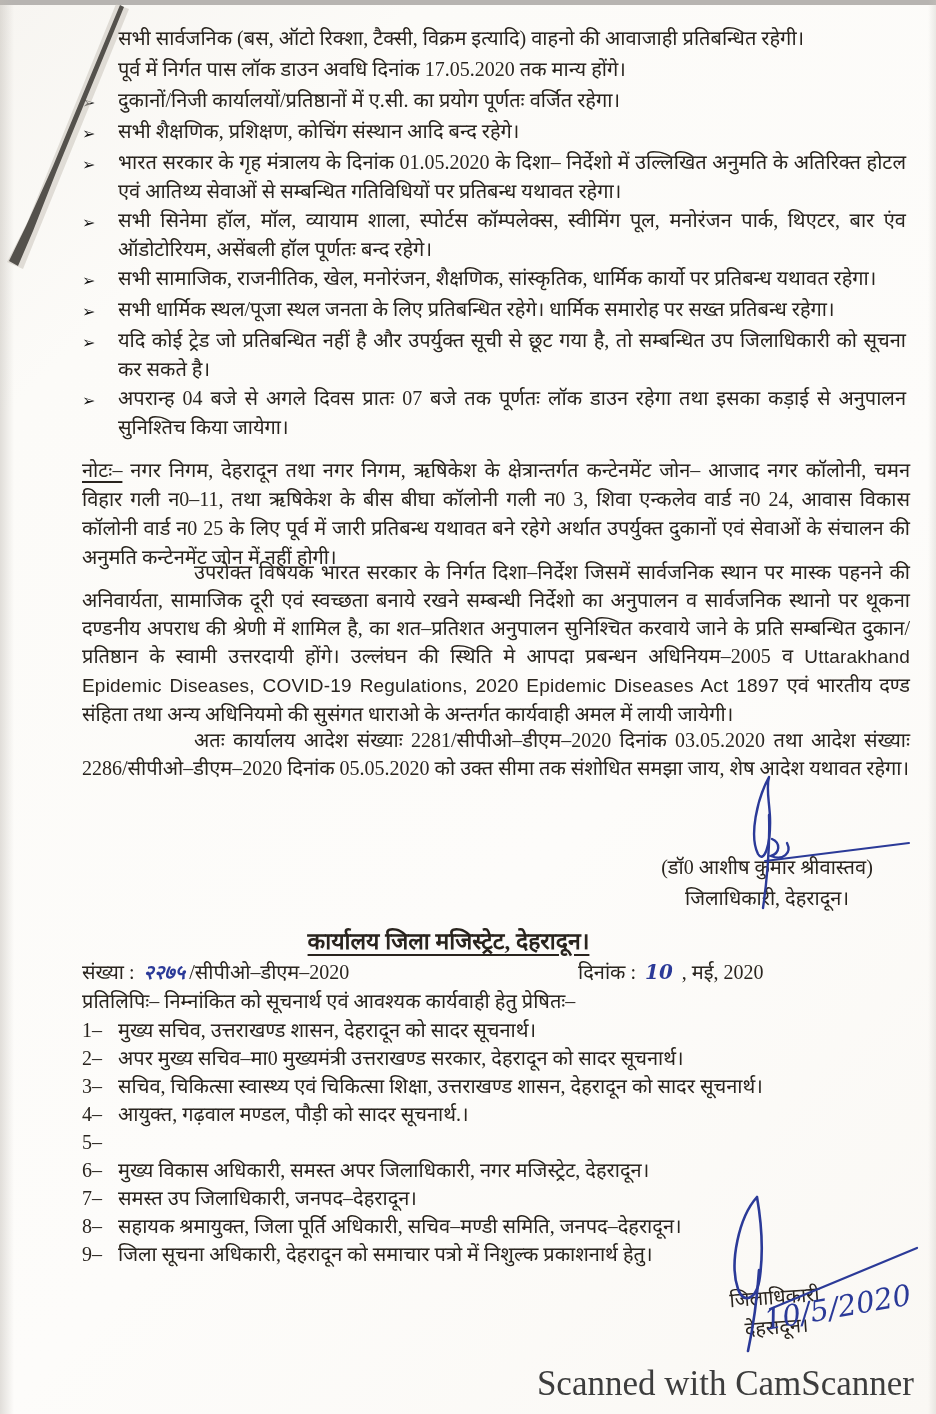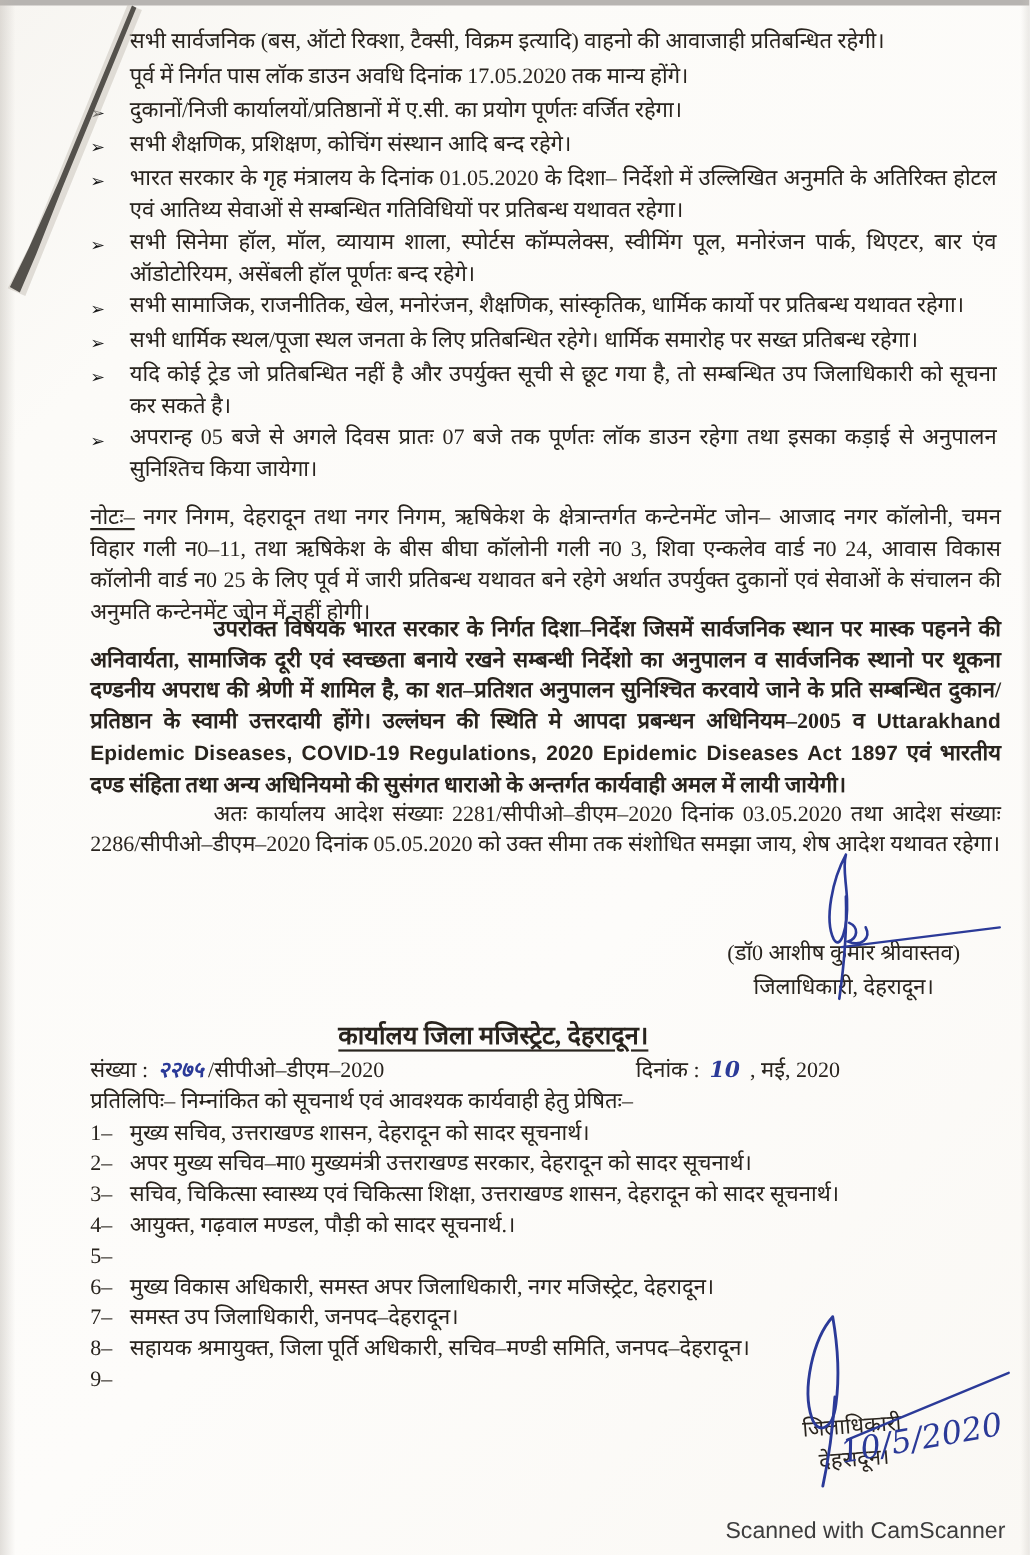--- a/index.html
+++ b/index.html
@@ -23,21 +23,21 @@
     font-family:"DejaVu Sans",sans-serif;}
   .bullet.hidden{visibility:hidden;}
   .rtxt{flex:1;text-align:justify;padding-right:4px;}
 
   
   .note{position:absolute;top:456px;left:82px;width:828px;margin:0;
     font-size:20px;line-height:29px;text-align:justify;}
   .note-label{text-decoration:underline;text-decoration-thickness:2px;text-underline-offset:4px;}
   .para{position:absolute;left:82px;width:828px;margin:0;
     font-size:20px;line-height:28px;text-align:justify;text-indent:112px;}
-  .para-enforcement{top:558px;font-weight:bold;}
+  .para-enforcement{top:558px;}
   .para-amendment{top:726px;}
   .latin{font-family:"Liberation Sans","DejaVu Sans",sans-serif;font-size:19px;letter-spacing:.2px;}
 
   
   .sig1{position:absolute;top:852px;left:592px;width:350px;text-align:center;
     font-size:20px;line-height:31px;}
 
   
   .office-header{position:absolute;top:920px;left:0;width:793px;text-align:center;margin:0;}
   .office-header span{display:inline-block;margin-left:104px;font-size:23px;font-weight:bold;
@@ -49,22 +49,22 @@
 
   .copy-line{position:absolute;top:988px;left:82px;width:828px;margin:0;font-size:20px;line-height:26px;}
   .copy-list{position:absolute;top:1016px;left:82px;width:800px;margin:0;padding:0;list-style:none;}
   .copy-list li{display:flex;font-size:20px;line-height:28px;}
   .copy-num{flex:none;width:36px;}
 
   
   .sig2{position:absolute;top:1282px;left:698px;width:155px;text-align:center;
     font-size:20px;line-height:30px;transform:rotate(-4deg);}
 
-  .footer{position:absolute;right:22px;bottom:10px;color:#3d3d3d;font-size:21px;
-    font-family:Liberation Sans, sans-serif;}
+  .footer{position:absolute;right:22px;bottom:10px;color:#3d3d3d;font-size:35px;
+    font-family:Liberation Serif, serif;}
 </style>
 </head>
 <body>
 
 <div class="page">
   <div class="edge-top"></div>
   <div class="edge-left"></div>
   <div class="edge-right"></div>
 
   <ul class="restrictions">
@@ -99,21 +99,21 @@
     <li>
       <span class="bullet">➢</span>
       <span class="rtxt">सभी धार्मिक स्थल/पूजा स्थल जनता के लिए प्रतिबन्धित रहेगे। धार्मिक समारोह पर सख्त प्रतिबन्ध रहेगा।</span>
     </li>
     <li>
       <span class="bullet">➢</span>
       <span class="rtxt">यदि कोई ट्रेड जो प्रतिबन्धित नहीं है और उपर्युक्त सूची से छूट गया है, तो सम्बन्धित उप जिलाधिकारी को सूचना कर सकते है।</span>
     </li>
     <li>
       <span class="bullet">➢</span>
-      <span class="rtxt">अपरान्ह 05 बजे से अगले दिवस प्रातः 07 बजे तक पूर्णतः लॉक डाउन रहेगा तथा इसका कड़ाई से अनुपालन सुनिश्तिच किया जायेगा।</span>
+      <span class="rtxt">अपरान्ह 04 बजे से अगले दिवस प्रातः 07 बजे तक पूर्णतः लॉक डाउन रहेगा तथा इसका कड़ाई से अनुपालन सुनिश्तिच किया जायेगा।</span>
     </li>
   </ul>
 
   <p class="note">
     <span class="note-label">नोटः–</span><span> नगर निगम, देहरादून तथा नगर निगम, ऋषिकेश के क्षेत्रान्तर्गत कन्टेनमेंट जोन– आजाद नगर कॉलोनी, चमन विहार गली न0–11, तथा ऋषिकेश के बीस बीघा कॉलोनी गली न0 3, शिवा एन्कलेव वार्ड न0 24, आवास विकास कॉलोनी वार्ड न0 25 के लिए पूर्व में जारी प्रतिबन्ध यथावत बने रहेगे अर्थात उपर्युक्त दुकानों एवं सेवाओं के संचालन की अनुमति कन्टेनमेंट जोन में नहीं होगी।</span>
   </p>
 
   <p class="para para-enforcement">
     <span>उपरोक्त विषयक भारत सरकार के निर्गत दिशा–निर्देश जिसमें सार्वजनिक स्थान पर मास्क पहनने की अनिवार्यता, सामाजिक दूरी एवं स्वच्छता बनाये रखने सम्बन्धी निर्देशो का अनुपालन व सार्वजनिक स्थानो पर थूकना दण्डनीय अपराध की श्रेणी में शामिल है, का शत–प्रतिशत अनुपालन सुनिश्चित करवाये जाने के प्रति सम्बन्धित दुकान/प्रतिष्ठान के स्वामी उत्तरदायी होंगे। उल्लंघन की स्थिति मे आपदा प्रबन्धन अधिनियम–2005 व </span><span class="latin">Uttarakhand Epidemic Diseases, COVID-19 Regulations, 2020 Epidemic Diseases Act 1897</span><span> एवं भारतीय दण्ड संहिता तथा अन्य अधिनियमो की सुसंगत धाराओ के अन्तर्गत कार्यवाही अमल में लायी जायेगी।</span>
   </p>
@@ -166,20 +166,21 @@
     <li>
         <span class="copy-num">7–</span>
         <span>समस्त उप जिलाधिकारी, जनपद–देहरादून।</span>
       </li>
     <li>
         <span class="copy-num">8–</span>
         <span>सहायक श्रमायुक्त, जिला पूर्ति अधिकारी, सचिव–मण्डी समिति, जनपद–देहरादून।</span>
       </li>
     <li>
         <span class="copy-num">9–</span>
+        <span>जिला सूचना अधिकारी, देहरादून को समाचार पत्रो में निशुल्क प्रकाशनार्थ हेतु।</span>
       </li>
   </ol>
 
   <div class="sig2">
     <div>जिलाधिकारी</div>
     <div>देहरादून।</div>
   </div>
 
   <svg class="overlay" width="936" height="1414" viewBox="0 0 936 1414" xmlns="http://www.w3.org/2000/svg">
 

